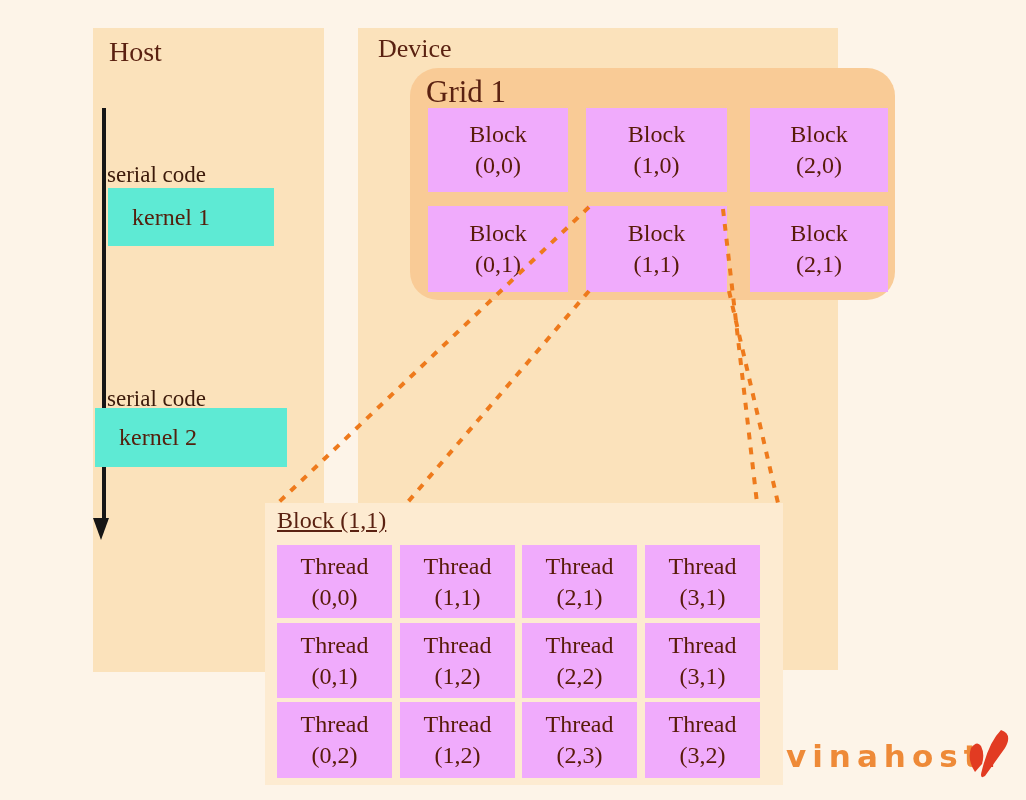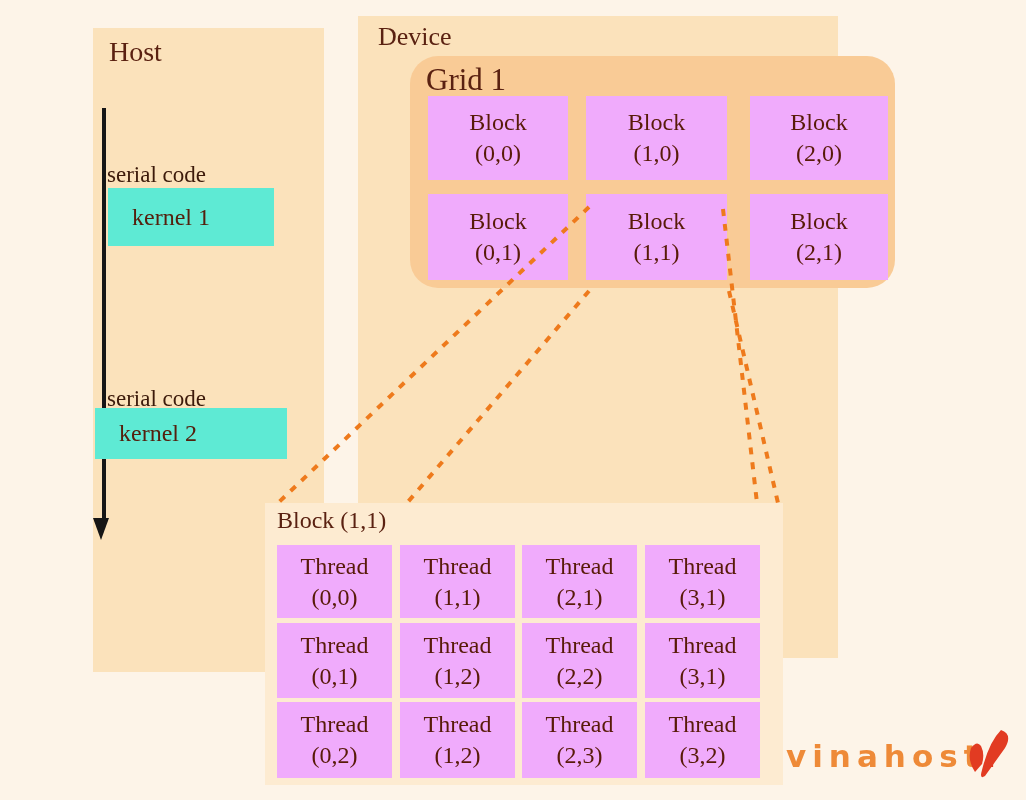--- a/index.html
+++ b/index.html
@@ -26,21 +26,21 @@
     position:absolute;left:0px;top:490px;width:0;height:0;
     border-left:8px solid transparent;border-right:8px solid transparent;
     border-top:22px solid #161616;
   }
   #dotted-overlay{position:absolute;left:0;top:0;z-index:5;pointer-events:none;}
   #dotted-overlay line{stroke:#ee7a1c;stroke-width:4;stroke-dasharray:7 8;}
   #popup{
     position:absolute;left:265px;top:503px;width:518px;height:282px;
     background:#fdebd1;z-index:6;
   }
-  #popup .heading{left:12px;top:4px;font-size:24px;}
+  #popup .heading{left:12px;top:4px;font-size:24px;text-decoration:underline;}
   #grid1{left:52px;top:40px;width:485px;height:232px;border-radius:28px;}
   #grid2{left:85px;top:300px;width:427px;height:326px;border-radius:4px;}
   #logo{
     position:absolute;left:786px;top:738px;z-index:7;
     font-family:"DejaVu Sans","Liberation Sans",sans-serif;
     font-weight:700;font-size:31px;color:#ee8a38;letter-spacing:6px;white-space:nowrap;
   }
   #logo .dot{color:#e23b22;letter-spacing:0;}
   #logo-check{position:absolute;left:963px;top:728px;z-index:7;}
 </style>
@@ -49,24 +49,24 @@
 
 <div id="canvas">
 
   <div class="panel-light" style="left:93px;top:28px;width:197px;height:644px;padding-left:34px;">
     <div class="heading" style="left:16px;top:8px;font-size:28px;">Host</div>
     <div id="flow-line"></div>
     <div id="flow-head"></div>
     <div class="serial" style="left:14px;top:118px;">serial code</div>
     <div class="kernel" style="left:15px;top:160px;width:142px;height:58px;">kernel 1</div>
     <div class="serial" style="left:14px;top:342px;">serial code</div>
-    <div class="kernel" style="left:2px;top:380px;width:168px;height:51px;text-align:center;">kernel 2</div>
+    <div class="kernel" style="left:2px;top:380px;width:168px;height:59px;text-align:center;">kernel 2</div>
   </div>
 
-  <div class="panel-light" style="left:358px;top:16px;width:480px;height:642px;">
+  <div class="panel-light" style="left:358px;top:28px;width:480px;height:642px;">
     <div class="heading" style="left:20px;top:6px;font-size:26px;">Device</div>
 
     <div class="panel-mid" id="grid1">
       <div class="heading" style="left:16px;top:6px;font-size:31px;">Grid 1</div>
       <div class="block" style="left:18px;top:40px;width:140px;height:84px;">
         <span>Block</span>
         <span>(0,0)</span>
       </div>
       <div class="block" style="left:176px;top:40px;width:141px;height:84px;">
         <span>Block</span>

